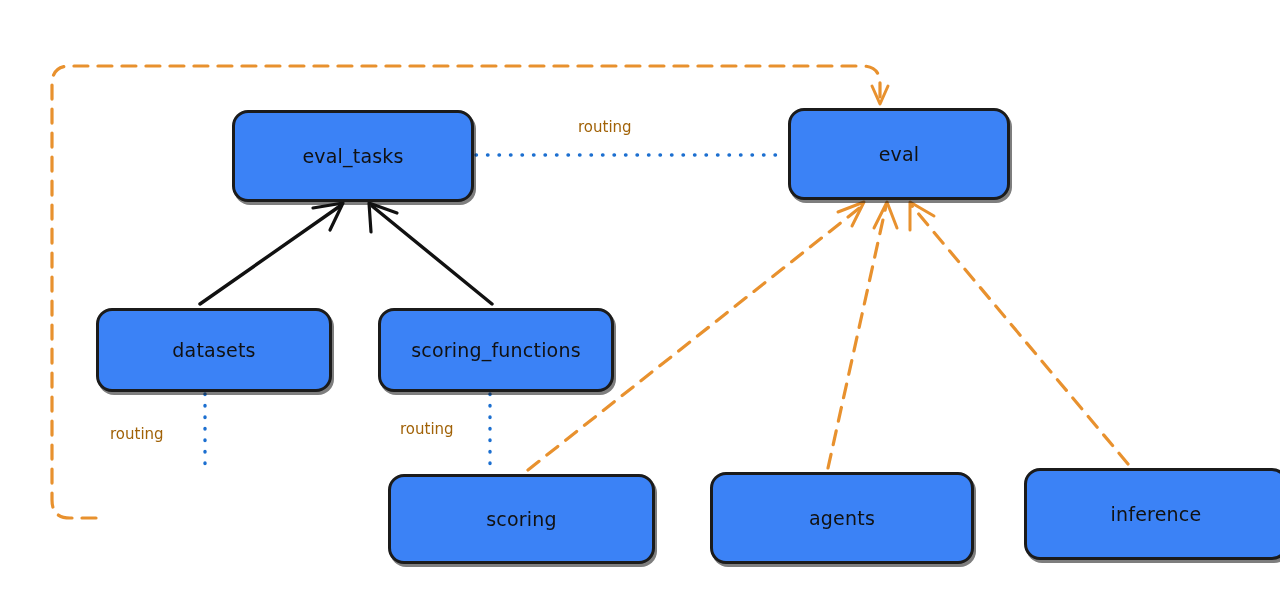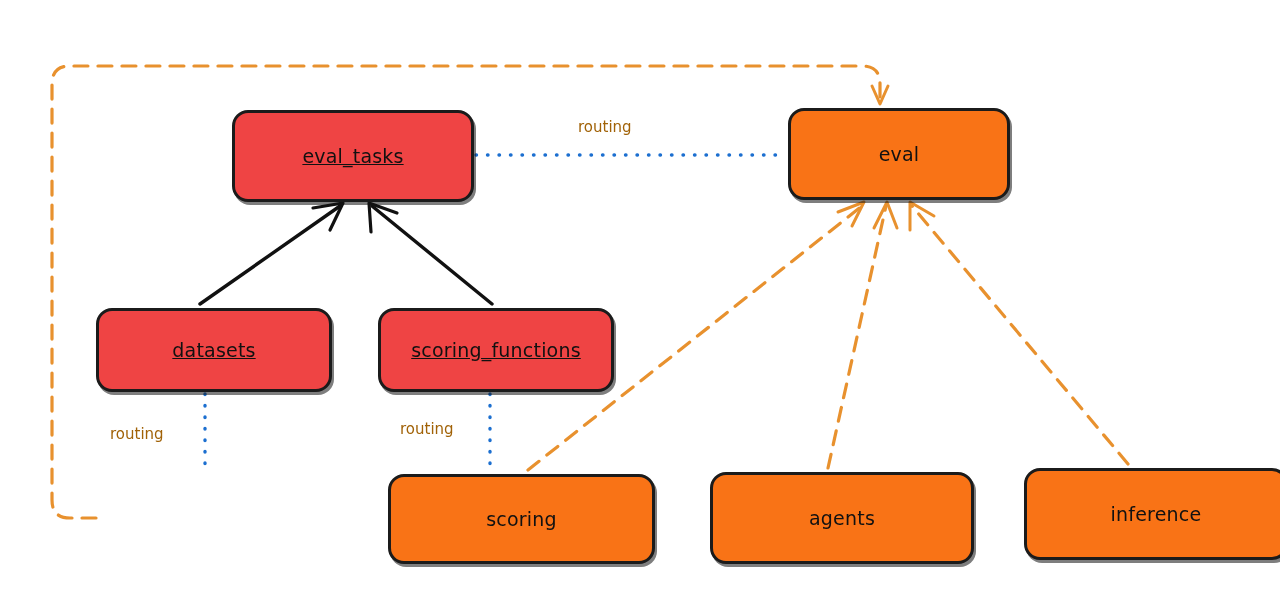--- a/index.html
+++ b/index.html
@@ -32,22 +32,22 @@
     display: flex;
     align-items: center;
     justify-content: center;
     font-family: "DejaVu Sans", sans-serif;
     font-size: 19px;
     color: #111111;
     letter-spacing: 0.2px;
     box-shadow: 2px 3px 0 rgba(20,20,20,0.55);
     z-index: 3;
   }
-  .node.blue  { background: #ef4444; text-decoration: underline; }
-  .node.green { background: #f97316; }
+  .node.blue  { background: #3b82f6; }
+  .node.green { background: #3b82f6; }
   .node-label { pointer-events: none; }
 
   .edge-label {
     position: absolute;
     font-family: "DejaVu Sans", sans-serif;
     font-size: 15px;
     color: #a16207;
     white-space: nowrap;
     z-index: 4;
   }

